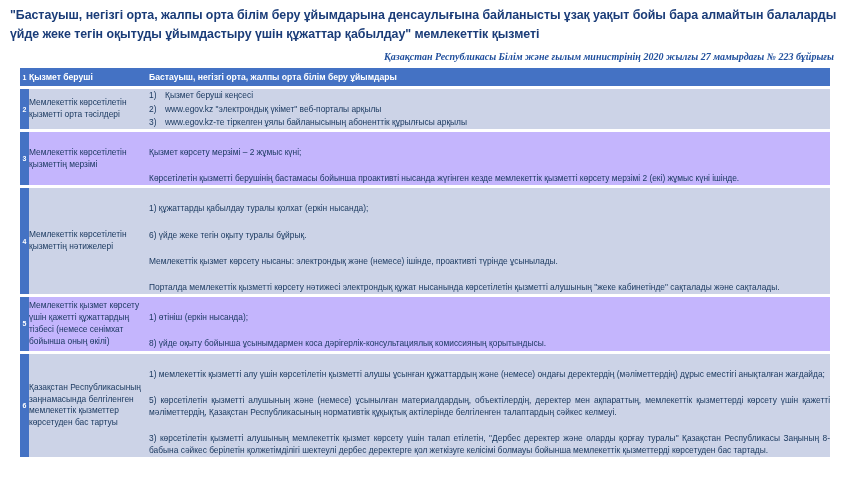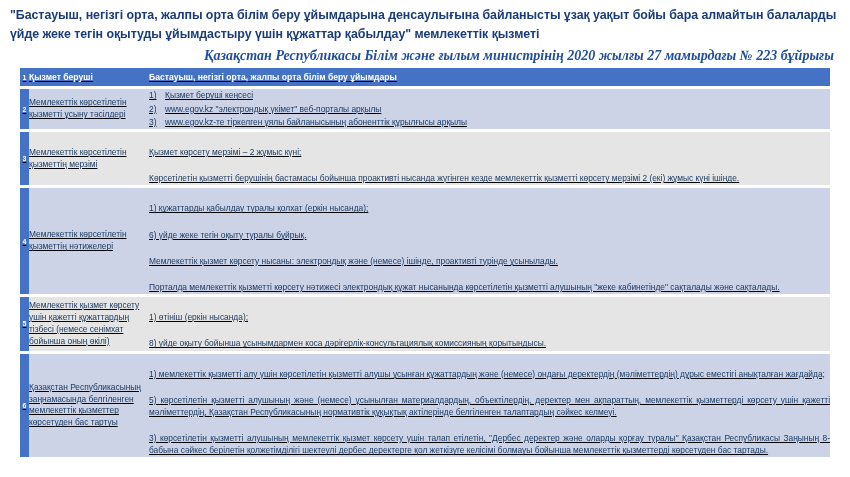--- a/index.html
+++ b/index.html
@@ -35,33 +35,32 @@
     letter-spacing: -0.05px;
   }
   .subtitle-row {
     text-align: right;
     padding: 3px 6px 0 0;
   }
   .slide-subtitle {
     font-family: "Liberation Serif", serif;
     font-style: italic;
     font-weight: bold;
-    font-size: 14px;
+    font-size: 10px;
     color: #1f4e9c;
     margin: 0;
     display: inline-block;
   }
 
   
   .table-wrap {
     position: absolute;
     left: 20px;
     top: 68px;
     width: 810px;
-    text-decoration: underline;
   }
   table.spec {
     border-collapse: collapse;
     width: 810px;
     table-layout: fixed;
   }
   table.spec td {
     vertical-align: middle;
     padding: 0;
   }
@@ -107,21 +106,21 @@
     padding-bottom: 3px;
   }
 
   
   tr.band-dark td.label,
   tr.band-dark td.content {
     background: #ccd3e7;
   }
   tr.band-light td.label,
   tr.band-light td.content {
-    background: #e5e5e5;
+    background: #c4b5fd;
   }
 
   .gap-row td {
     height: 3px;
     background: #ffffff;
     padding: 0;
   }
   .gap-row td.idx { background: #ffffff; }
 
   ol.numlist {
@@ -171,21 +170,21 @@
         </tr>
 
         <tr class="gap-row">
           <td class="idx"></td>
           <td></td>
           <td></td>
         </tr>
 
         <tr class="band-dark">
           <td class="idx">2</td>
-          <td class="label">Мемлекеттік көрсетілетін қызметті ұсыну тәсілдері</td>
+          <td class="label">Мемлекеттік көрсетілетін қызметті орта тәсілдері</td>
           <td class="content">
             <ol class="numlist">
               <li>
                 <span class="marker">1)</span>
                 <span class="txt">Қызмет беруші кеңсесі</span>
               </li>
               <li>
                 <span class="marker">2)</span>
                 <span class="txt">www.egov.kz "электрондық үкімет" веб-порталы арқылы</span>
               </li>

